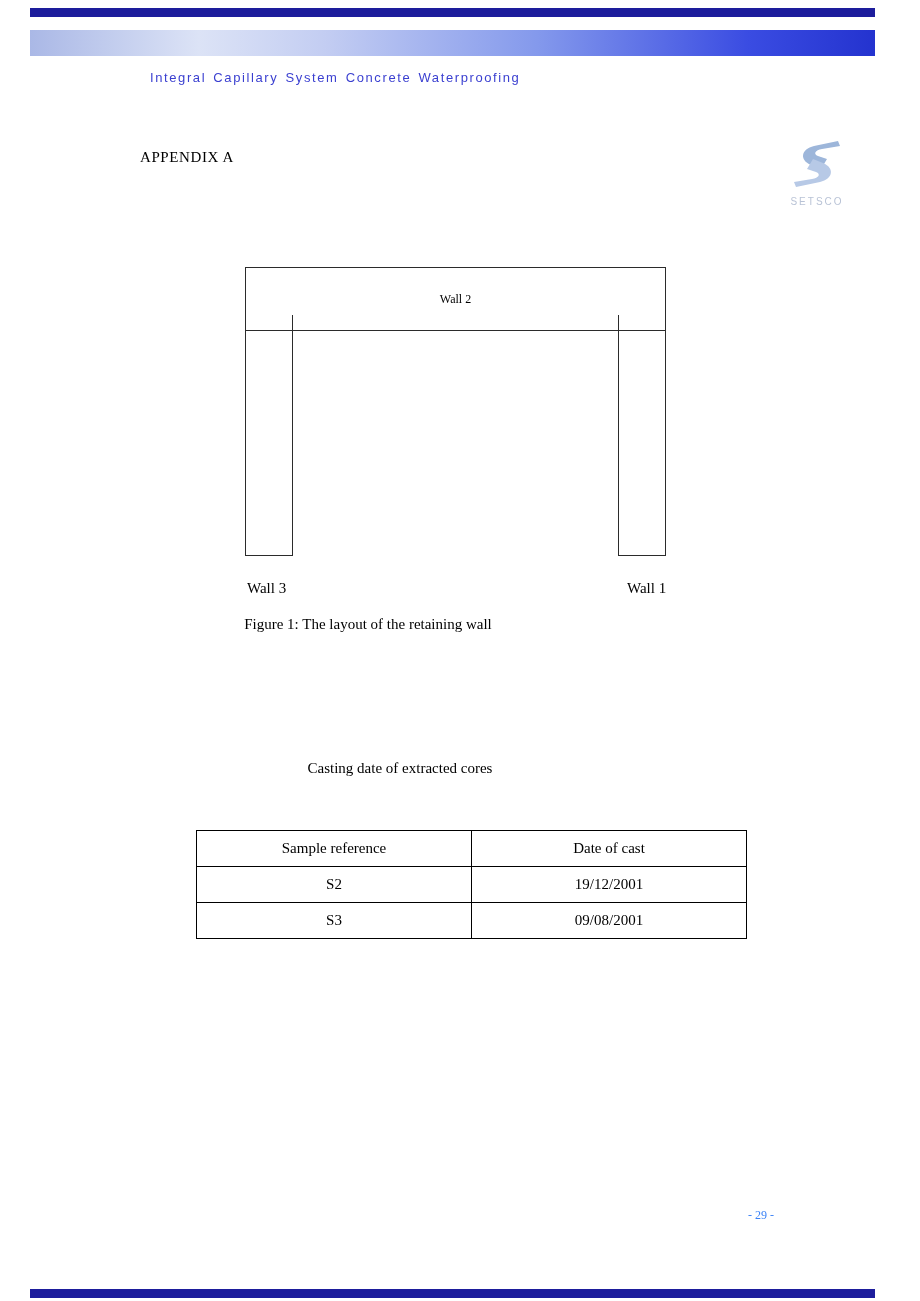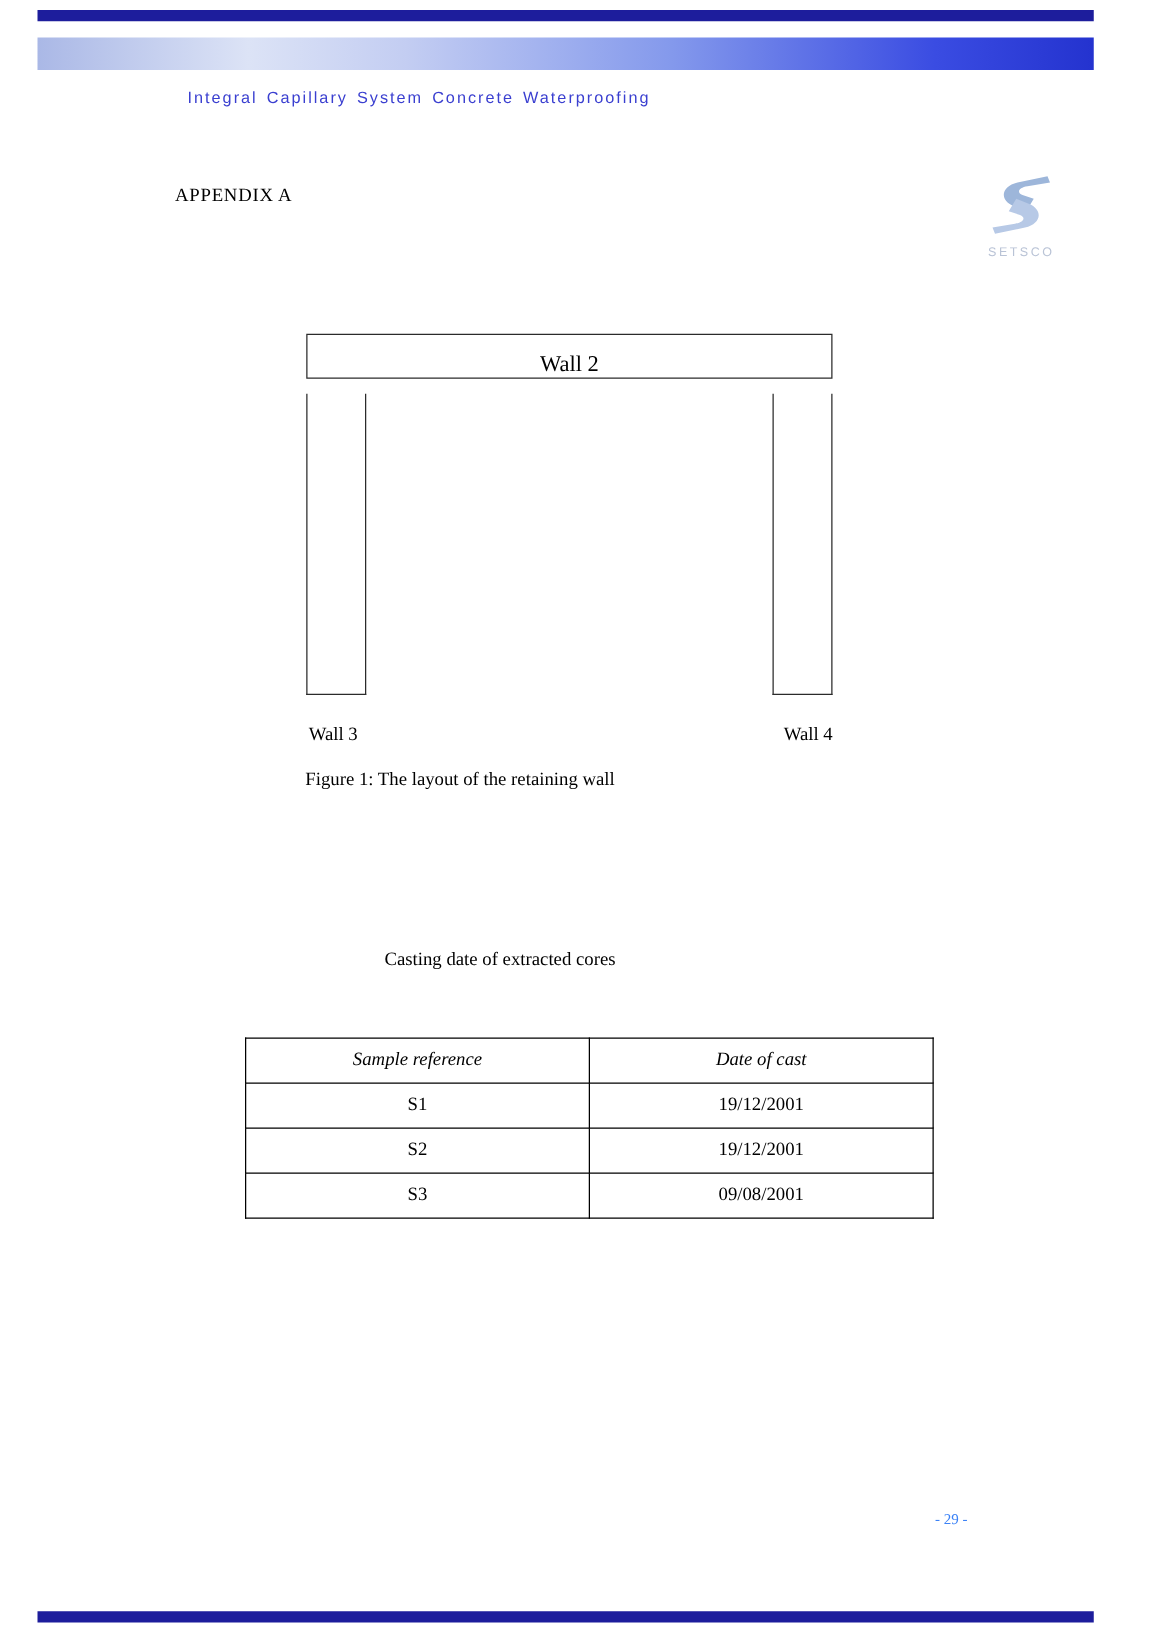--- a/index.html
+++ b/index.html
@@ -70,26 +70,26 @@
     font-family: "Liberation Sans", sans-serif;
     font-size: 10px;
     letter-spacing: 2px;
     color: #b9c3d6;
   }
 
   
   .wall-top-rect {
     position: absolute;
     left: 245px; top: 267px;
-    width: 421px; height: 36px;
+    width: 421px; height: 64px;
     border: 1px solid #2b2b2b;
     display: flex;
-    align-items: flex-end;
+    align-items: center;
     justify-content: center;
-    font-size: 18px;
+    font-size: 12px;
     color: #000;
   }
   .wall-pillar {
     position: absolute;
     top: 315px;
     width: 48px; height: 241px;
     border: 1px solid #2b2b2b;
     border-top: none;
   }
   .wall-pillar.left  { left: 245px; }
@@ -132,21 +132,21 @@
   }
   table.cores td, table.cores th {
     border: 1px solid #000;
     height: 36px;
     text-align: center;
     vertical-align: middle;
     font-size: 15px;
     font-weight: normal;
     color: #000;
   }
-  table.cores th { font-style: italic; }
+  table.cores th { }
 
   .page-number {
     position: absolute;
     left: 748px; top: 1208px;
     font-size: 12px;
     color: #3b82f6;
   }
 </style>
 </head>
 <body>
@@ -170,38 +170,34 @@
     <span class="logo-text">SETSCO</span>
   </div>
 
   <div class="wall-top-rect">
     <span>Wall 2</span>
   </div>
   <div class="wall-pillar left"></div>
   <div class="wall-pillar right"></div>
 
   <div class="wall-label w3">Wall 3</div>
-  <div class="wall-label w1">Wall 4</div>
+  <div class="wall-label w1">Wall 1</div>
 
   <div class="figure-caption">Figure 1: The layout of the retaining wall</div>
 
   <div class="casting-title">Casting date of extracted cores</div>
 
   <table class="cores">
     <thead>
       <tr>
         <th>Sample reference</th>
         <th>Date of cast</th>
       </tr>
     </thead>
     <tbody>
-      <tr>
-        <td>S1</td>
-        <td>19/12/2001</td>
-      </tr>
       <tr>
         <td>S2</td>
         <td>19/12/2001</td>
       </tr>
       <tr>
         <td>S3</td>
         <td>09/08/2001</td>
       </tr>
     </tbody>
   </table>

